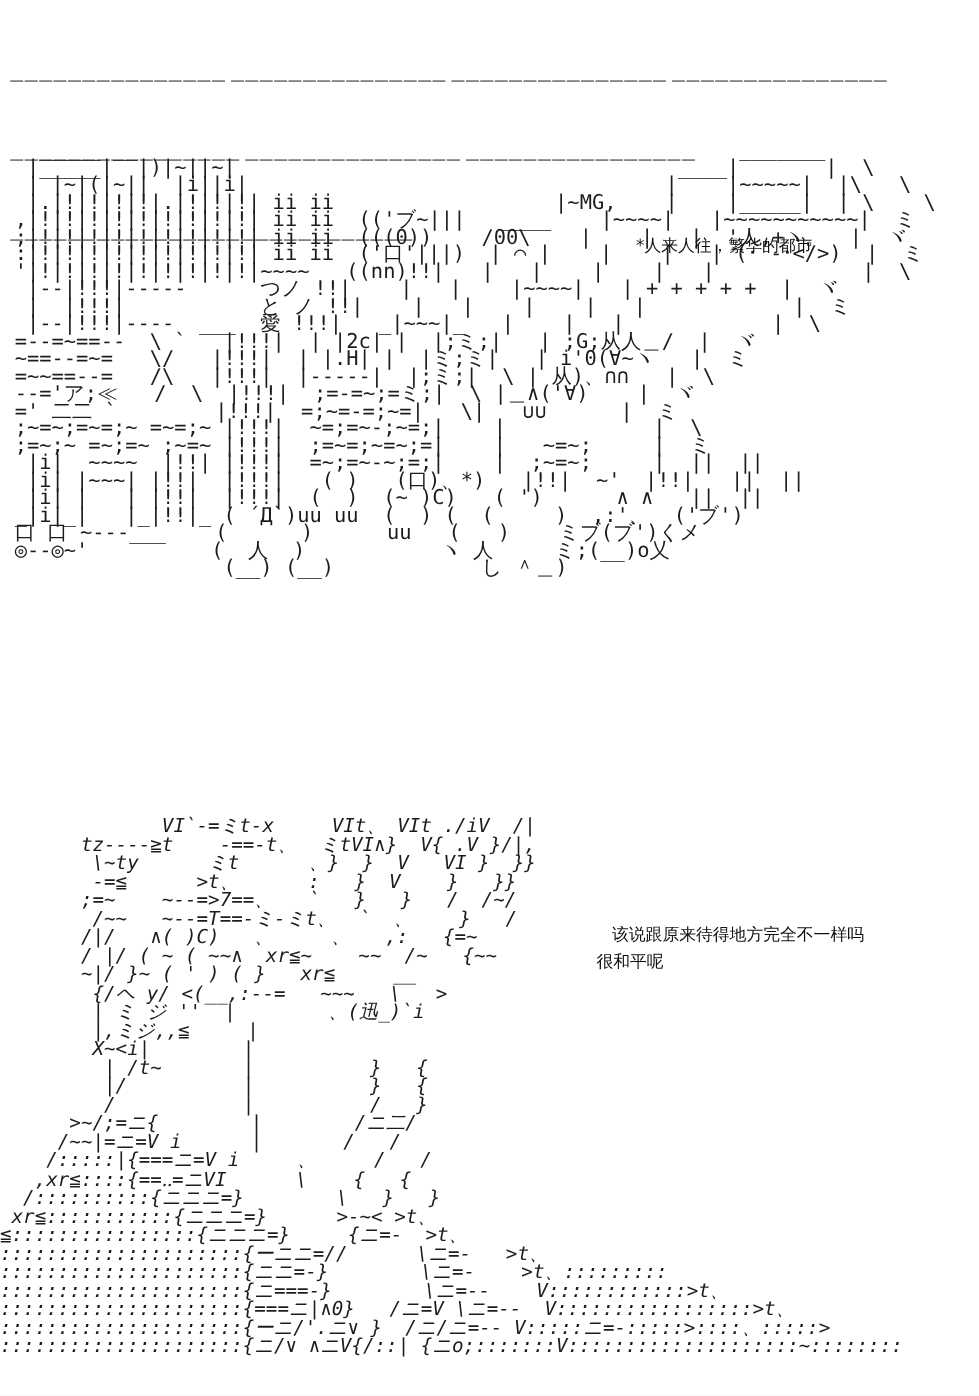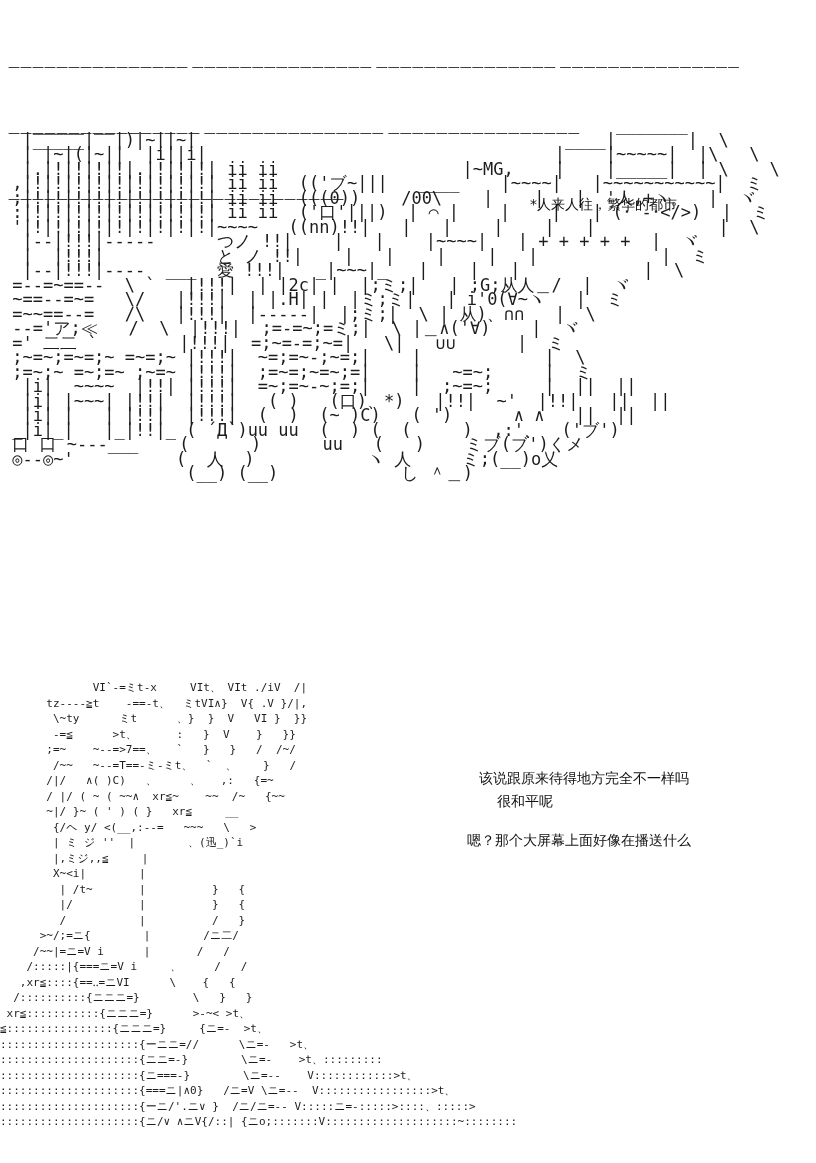--- a/index.html
+++ b/index.html
@@ -23,31 +23,31 @@
     white-space:pre;
     color:#1c1c1c;
     margin:0;
   }
   .city-art{
     left:2px;top:118px;
     font-size:17px;line-height:14.5px;
   }
   .street-art{
     left:0px;top:680px;
-    font-size:11px;line-height:15.5px;
+    font-size:16px;line-height:15.5px;font-style:italic;
   }
   .cjk-note{
     position:absolute;
     font-family:"DejaVu Sans", sans-serif;
     font-size:14px;
     color:#111111;
     white-space:nowrap;
   }
   .city-caption{left:530px;top:196px;}
-  .dlg-1{left:479px;top:770px;}
+  .dlg-1{left:510px;top:770px;}
   .dlg-2{left:497px;top:793px;text-align:right;}
   .dlg-3{left:467px;top:832px;}
 </style>
 </head>
 <body>
 
 <div class="page">
 
   <div class="dividers">
     <div>——————————————— ——————————————— ——————————————— ———————————————</div>
@@ -110,15 +110,14 @@
 :::::::::::::::::::::{ニニ=-}        \ニ=-    &gt;t、:::::::::
 :::::::::::::::::::::{ニ===-}        \ニ=--    V::::::::::::&gt;t、
 :::::::::::::::::::::{===ニ|∧0}   /ニ=V \ニ=--  V:::::::::::::::::&gt;t、
 :::::::::::::::::::::{ーニ/'.ニ∨ }  /ニ/ニ=-- V:::::ニ=-:::::&gt;::::、:::::&gt;
 :::::::::::::::::::::{ニ/∨ ∧ニV{/::| {ニo;:::::::V::::::::::::::::::::~::::::::</pre>
 
   <span class="cjk-note dlg-1">该说跟原来待得地方完全不一样吗</span>
 
   <span class="cjk-note dlg-2">很和平呢</span>
 
-  <span class="cjk-note dlg-3">嗯？那个大屏幕上面好像在播送什么</span>
 
 </div>
 
 </body></html>

